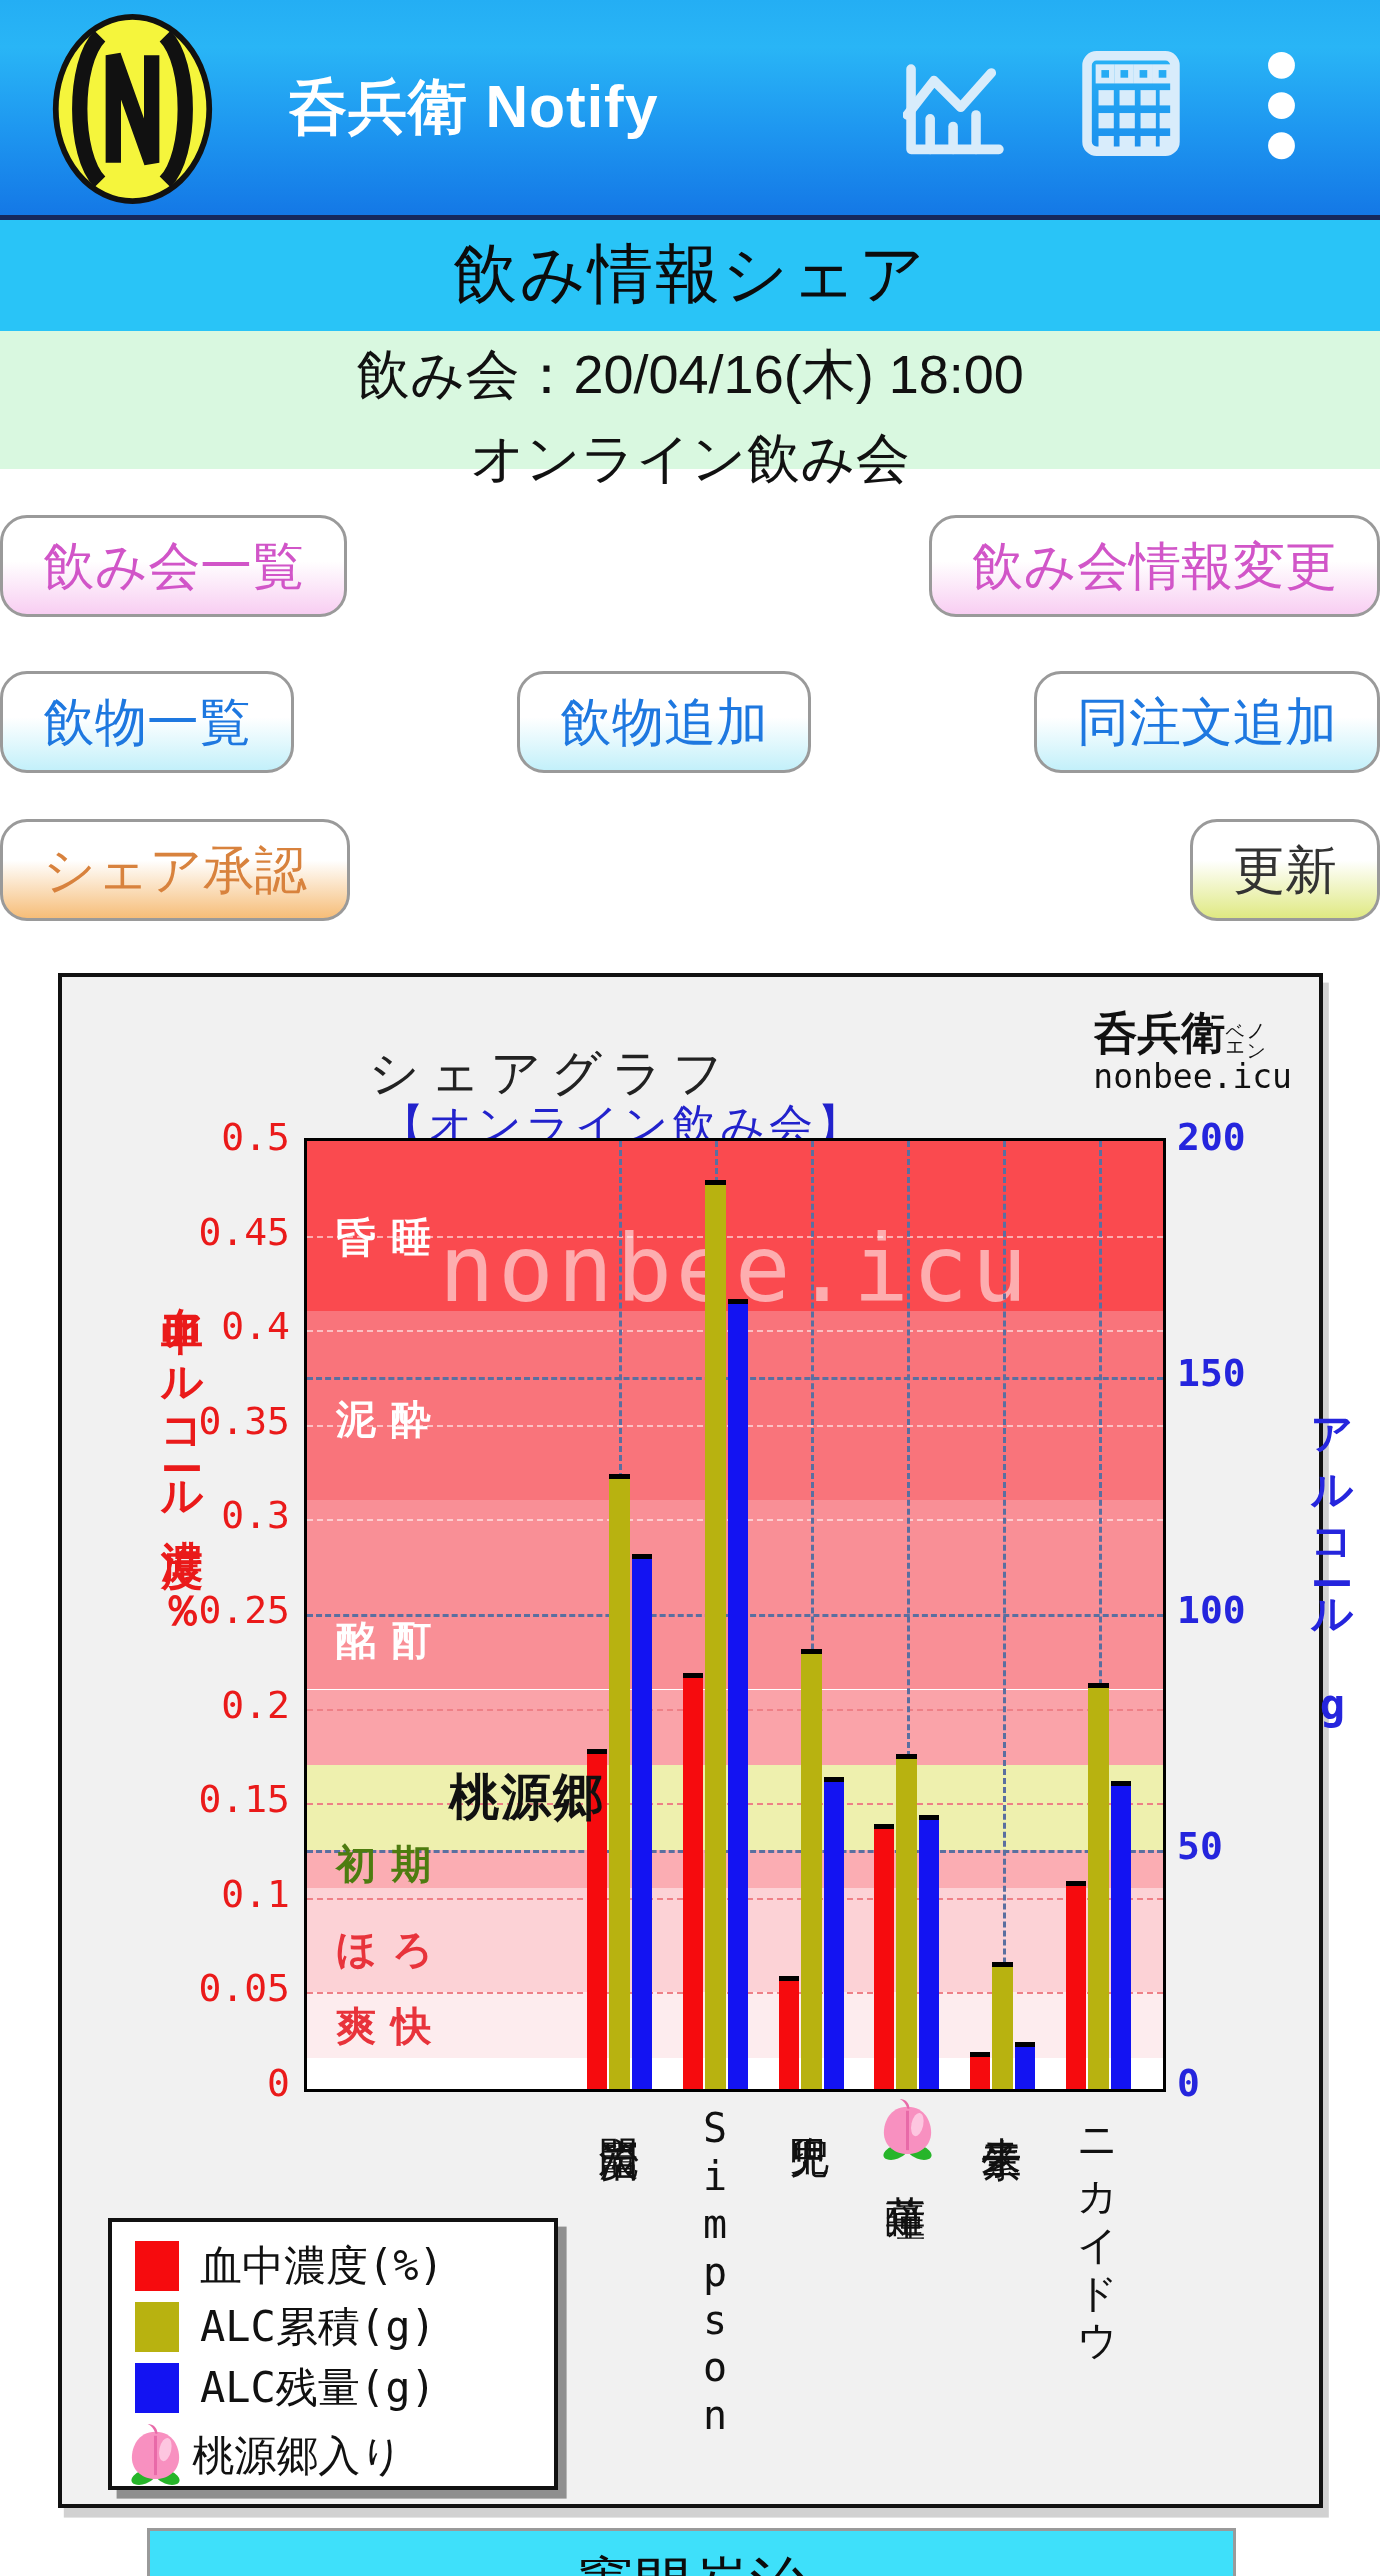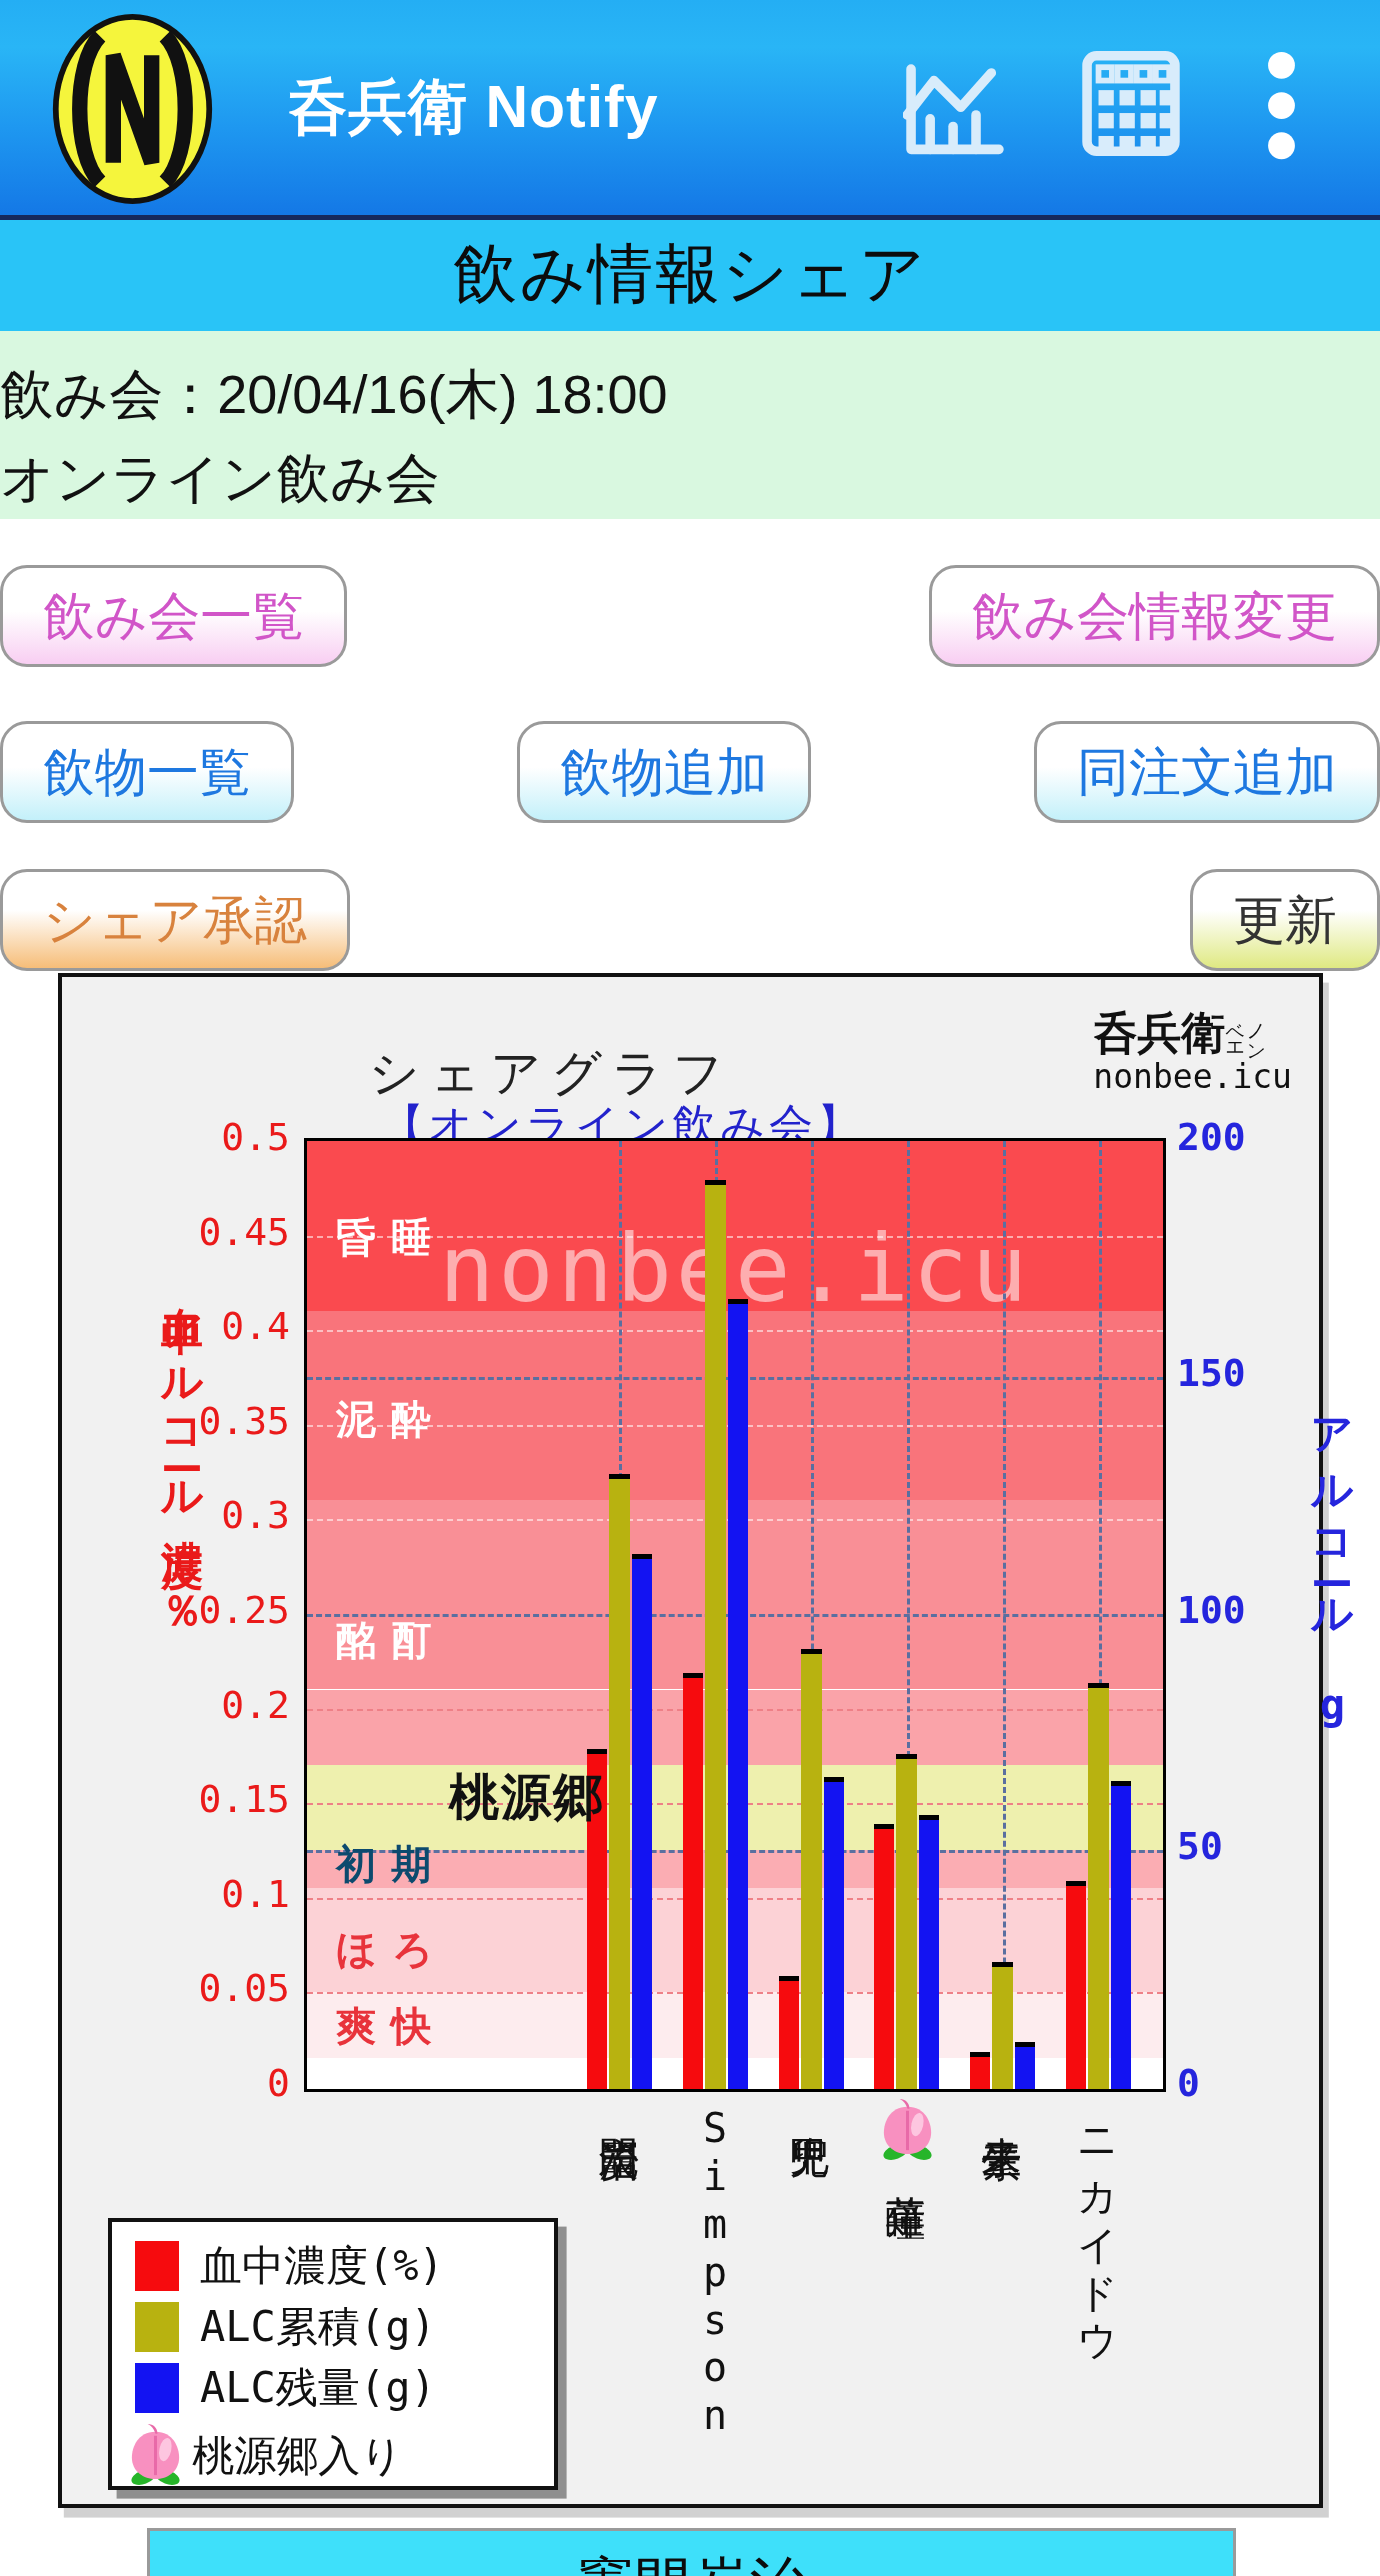--- a/index.html
+++ b/index.html
@@ -14,21 +14,21 @@
     color:#fff; font-size:59px; font-weight:bold; letter-spacing:1px; }
   .logo { position:absolute; left:50px; top:13.4px; }
   .icon-btn { position:absolute; top:50px; }
   .icon-chart { left:903px; }
   .icon-table { left:1081px; }
   .icon-dots  { left:1267px; }
 
   
   .titlebar { width:100%; height:111px; background:#29c4f7; text-align:center; }
   .titlebar span { font-size:65px; color:#0c0c0c; line-height:107px; letter-spacing:1.9px; }
-  .infobar { width:100%; height:188px; background:#d9f8e0; padding-top:21px; }
+  .infobar { width:100%; height:138px; background:#d9f8e0; text-align:center; padding-top:1px; }
   .infobar div { font-size:54px; color:#111; line-height:84px; }
 
   
   .btnrow { display:flex; justify-content:space-between; gap:17px; }
   .btnrow.r1 { margin-top:46px; }
   .btnrow.r2 { margin-top:54px; }
   .btnrow.r3 { margin-top:46px; }
   .btn { height:102px; border:3.8px solid #9a9a9a; border-radius:27px; padding:0 40px;
     font-size:52px; line-height:92px; text-align:center; cursor:pointer; white-space:nowrap; }
   .btn.pink   { background:linear-gradient(180deg,#ffffff 0%,#ffffff 45%,#f8cef2 100%); color:#d155c8; }
@@ -183,21 +183,21 @@
     <div class="band" style="top: 0px; height: 170px; background: rgb(250, 74, 79);"></div>
         <div class="bandlabel" style="color: rgb(255, 255, 255); top: 98px; transform: translateY(-52%); left: 29px; font-size: 40px; letter-spacing: 15.3px;">昏睡</div>
         <div class="band" style="top: 170px; height: 189px; background: rgb(249, 116, 123);"></div>
         <div class="bandlabel" style="color: rgb(255, 255, 255); top: 280px; transform: translateY(-52%); left: 29px; font-size: 40px; letter-spacing: 15.3px;">泥酔</div>
         <div class="band" style="top: 359px; height: 189px; background: rgb(249, 143, 150);"></div>
         <div class="bandlabel" style="color: rgb(255, 255, 255); top: 501px; transform: translateY(-52%); left: 29px; font-size: 40px; letter-spacing: 15.3px;">酩酊</div>
         <div class="band" style="top: 549px; height: 76px; background: rgb(250, 163, 169);"></div>
         <div class="band" style="top: 624px; height: 85px; background: rgb(238, 240, 174);"></div>
         <div class="bandlabel" style="color: rgb(17, 17, 17); top: 658px; transform: translateY(-52%); left: 142px; font-size: 50px; letter-spacing: 1.9px;">桃源郷</div>
         <div class="band" style="top: 709px; height: 38px; background: rgb(251, 173, 179);"></div>
-        <div class="bandlabel" style="color: #0c4a6e; top: 725px; transform: translateY(-52%); left: 29px; font-size: 40px; letter-spacing: 15.3px;">初期</div>
+        <div class="bandlabel" style="color: #4d7c0f; top: 725px; transform: translateY(-52%); left: 29px; font-size: 40px; letter-spacing: 15.3px;">初期</div>
         <div class="band" style="top: 747px; height: 104px; background: rgb(252, 210, 214);"></div>
         <div class="bandlabel" style="color: rgb(232, 51, 59); top: 810px; transform: translateY(-52%); left: 29px; font-size: 40px; letter-spacing: 15.3px;">ほろ</div>
         <div class="band" style="top: 851px; height: 66px; background: rgb(253, 236, 238);"></div>
         <div class="bandlabel" style="color: rgb(232, 51, 59); top: 887px; transform: translateY(-52%); left: 29px; font-size: 40px; letter-spacing: 15.3px;">爽快</div>
         <div class="band" style="top: 917px; height: 28px; background: rgb(255, 255, 255);"></div>
         <div class="gridline" style="top: 95px; border-top: 2.9px dashed rgba(255, 255, 255, 0.55);"></div>
         <div class="gridline" style="top: 189px; border-top: 2.9px dashed rgba(255, 255, 255, 0.55);"></div>
         <div class="gridline" style="top: 284px; border-top: 2.9px dashed rgba(255, 255, 255, 0.55);"></div>
         <div class="gridline" style="top: 378px; border-top: 2.9px dashed rgba(255, 255, 255, 0.55);"></div>
         <div class="gridline" style="top: 568px; border-top: 2.9px dashed rgb(238, 128, 135);"></div>

